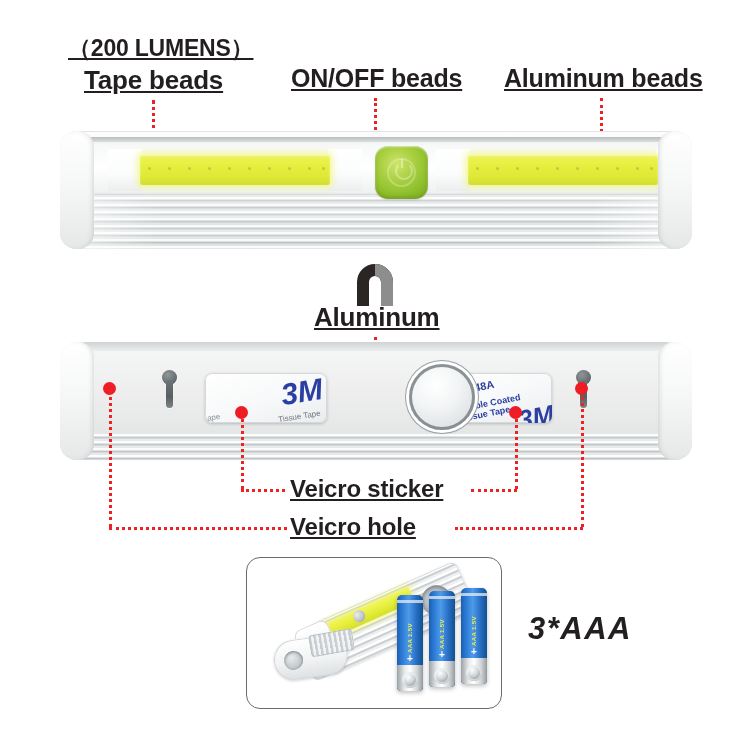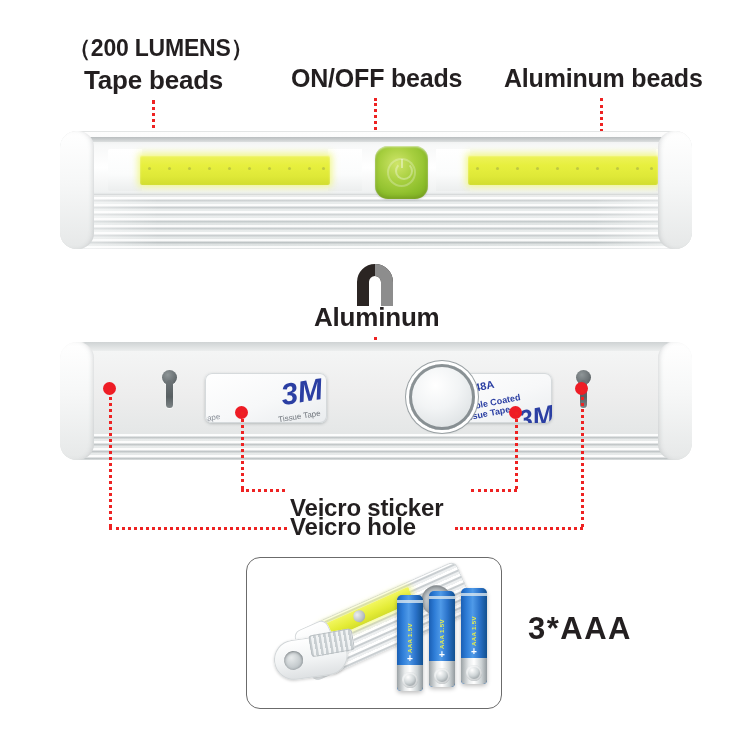--- a/index.html
+++ b/index.html
@@ -15,27 +15,28 @@
   .stage{position:absolute;left:0;top:0;width:750px;height:750px;}
 
   
   .callout{
     position:absolute;
     font-weight:bold;
     color:#231f20;
     letter-spacing:-0.2px;
     white-space:nowrap;
     line-height:1.12;
+    text-decoration:underline;
   }
   .callout.lumens{left:68px;top:36px;font-size:23px;}
   .callout.beads{left:84px;top:66px;font-size:26px;}
   .callout.onoff{left:291px;top:64px;font-size:25px;}
   .callout.alutube{left:504px;top:64px;font-size:25px;}
   .callout.magnetic{left:314px;top:303px;font-size:26px;}
-  .callout.veicro{left:290px;top:495px;font-size:24px;}
+  .callout.veicro{left:290px;top:476px;font-size:24px;}
   .callout.hanging{left:290px;top:514px;font-size:24px;}
 
   
   .lead-v{
     position:absolute;width:0;
     border-left:3px dotted #ee2222;
   }
   .lead-h{
     position:absolute;height:0;
     border-top:3px dotted #ee2222;
@@ -307,21 +308,21 @@
     background:radial-gradient(circle at 38% 32%,#ffffff 0%,#cfd5d7 40%,#8d9498 75%,#5d6366 100%);
     box-shadow:inset 0 0 0 2px rgba(255,255,255,.55);
   }
   .b1{left:150px;top:37px;}
   .b2{left:182px;top:33px;}
   .b3{left:214px;top:30px;}
 
   
   .batt-title{
     position:absolute;left:528px;top:611px;font-size:31px;font-weight:bold;
-    color:#231f20;letter-spacing:1.5px;
+    color:#231f20;letter-spacing:1.5px;font-style:italic;
   }
   .batt-sub{
     position:absolute;left:502px;top:646px;font-size:17px;color:#231f20;
     letter-spacing:.2px;
   }
 </style>
 </head>
 <body>
 
 <div class="stage">

